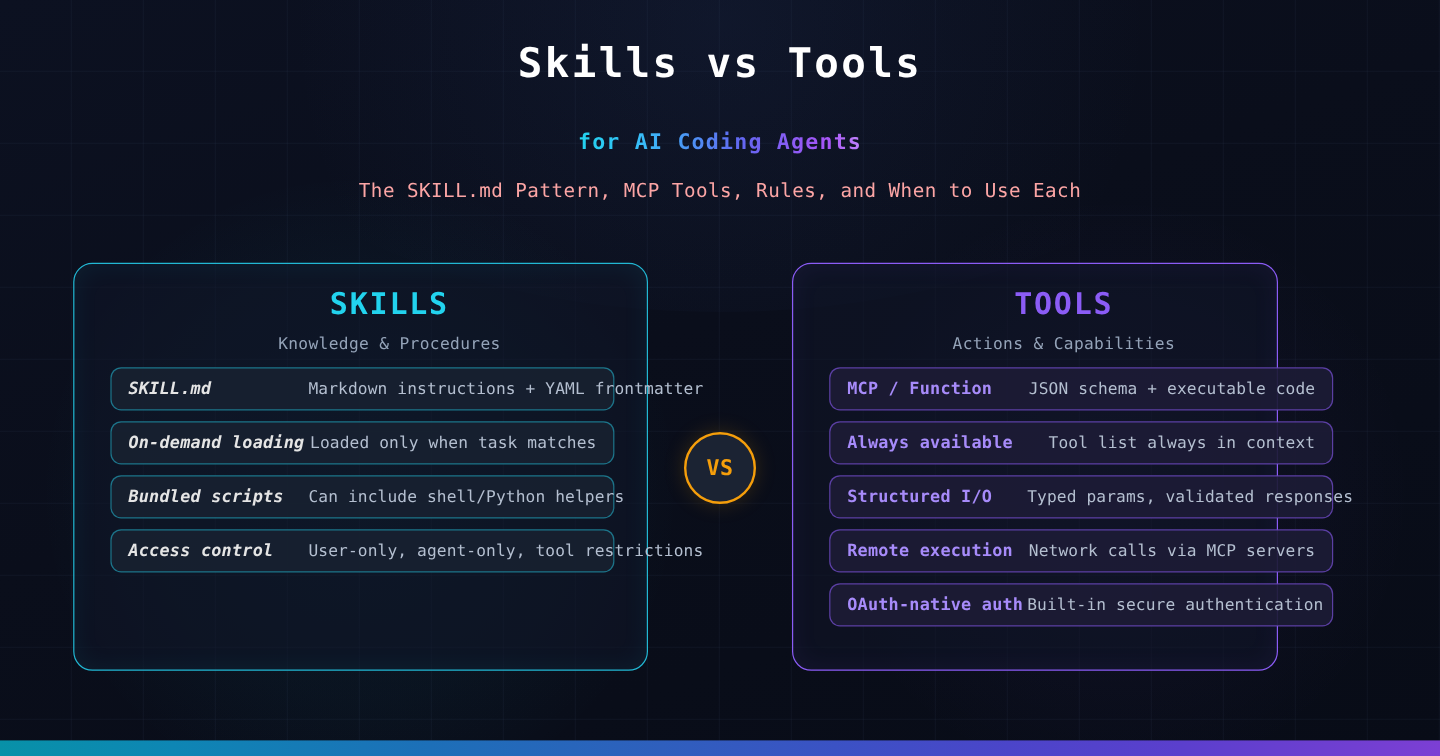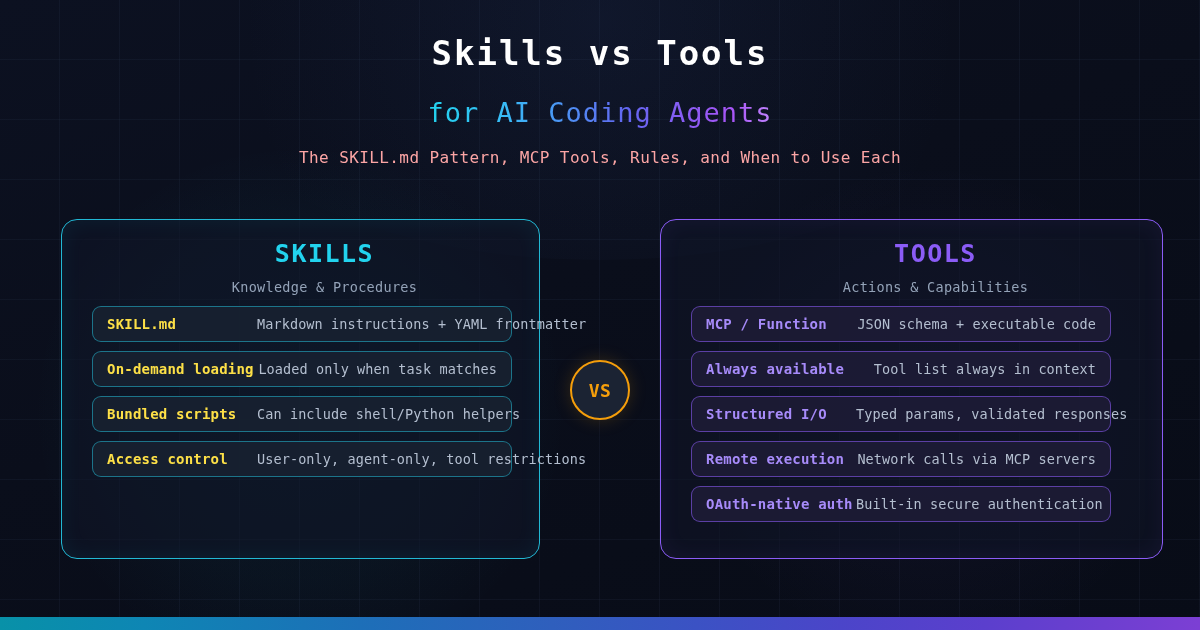--- a/index.html
+++ b/index.html
@@ -77,23 +77,23 @@
     z-index: 5;
   }
   .title {
     font-size: 34px;
     font-weight: bold;
     color: #ffffff;
     letter-spacing: 2px;
     line-height: 1.15;
   }
   .subtitle {
-    margin-top: 24px;
-    font-size: 27px;
-    font-weight: normal;
+    margin-top: 35px;
+    font-size: 18px;
+    font-weight: bold;
     letter-spacing: 1px;
     background: linear-gradient(90deg, #22d3ee 0%, #38bdf8 22%, #6366f1 58%, #a855f7 88%, #c084fc 100%);
     -webkit-background-clip: text;
     background-clip: text;
     color: transparent;
     -webkit-text-fill-color: transparent;
     display: inline-block;
   }
   .tagline {
     margin-top: 20px;
@@ -119,21 +119,21 @@
     padding-left: 48px;
   }
   .panel-skills {
     left: 61px;
     width: 479px;
     border: 1.6px solid #22b8d4;
     box-shadow: 0 0 22px rgba(34,211,238,0.07) inset;
   }
   .panel-tools {
     left: 660px;
-    width: 503px;
+    width: 405px;
     border: 1.6px solid #8b5cf6;
     box-shadow: 0 0 22px rgba(139,92,246,0.07) inset;
   }
   .panel-head {
     text-align: center;
     padding-top: 19px;
   }
   .panel-title {
     font-size: 25px;
     font-weight: bold;
@@ -171,21 +171,21 @@
     background: rgba(28,27,53,0.92);
     border: 1px solid rgba(139,92,246,0.58);
   }
   .row-label {
     font-size: 14px;
     font-weight: bold;
     letter-spacing: 0.2px;
     flex: 0 0 auto;
     min-width: 150px;
   }
-  .panel-skills .row-label { color: #fde047; }
+  .panel-skills .row-label { color: #e5e5e5; font-style: italic; }
   .panel-tools  .row-label { color: #a78bfa; }
   .row-desc {
     font-size: 13.5px;
     color: #b4bfd0;
     letter-spacing: 0.1px;
     flex: 1 1 auto;
     text-align: right;
   }
 
   

